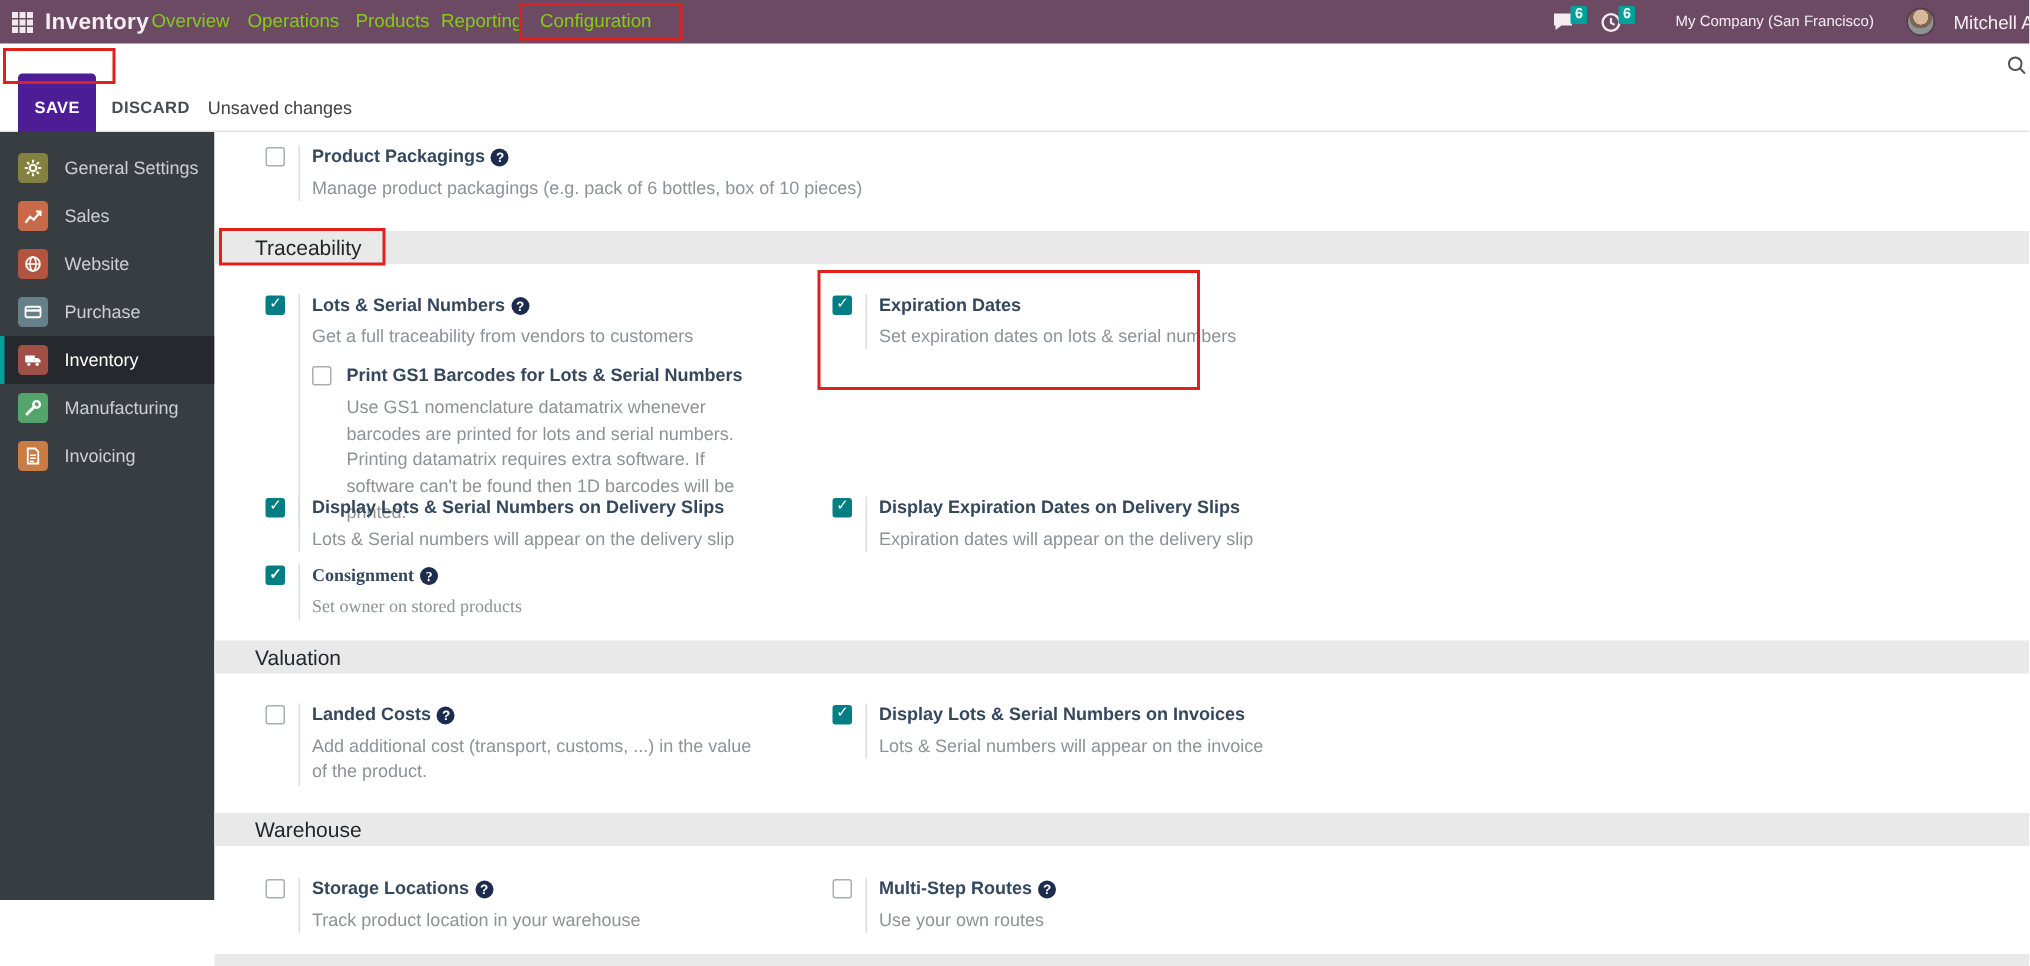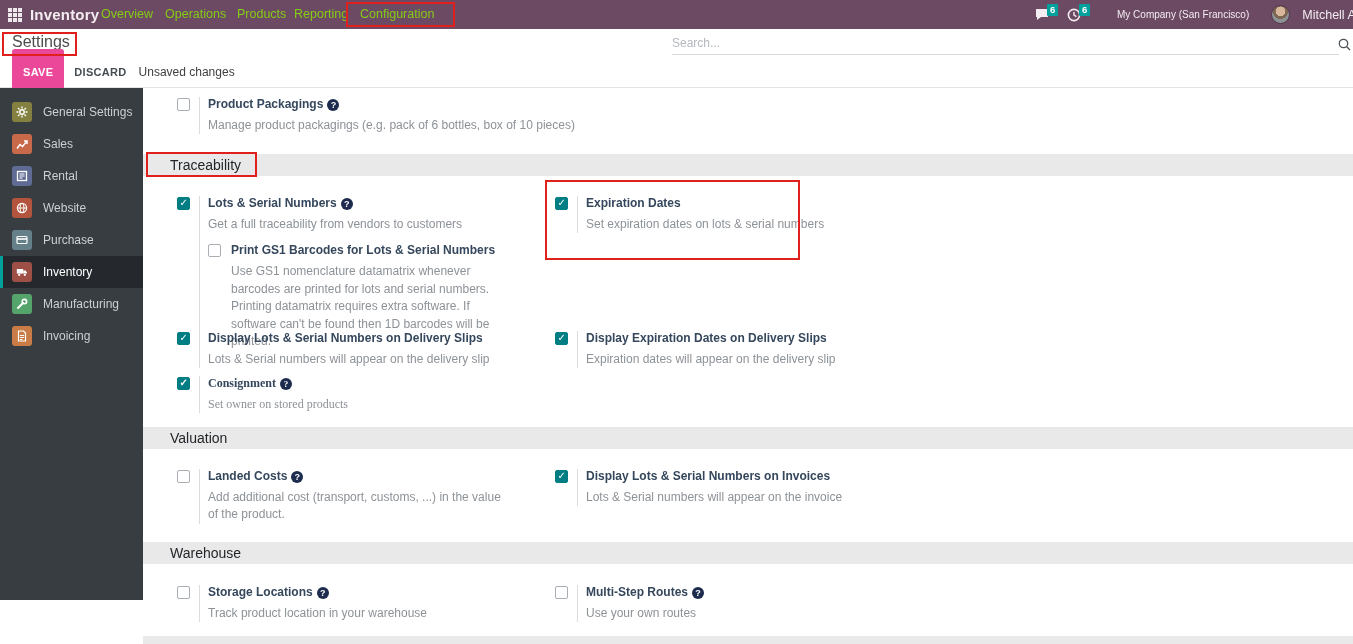--- a/index.html
+++ b/index.html
@@ -24,21 +24,21 @@
 
   
   .breadcrumb-row { position:absolute; left:0; top:29px; width:1353px; height:28px; background:#fff; }
   .breadcrumb { position:absolute; left:12px; top:4px; font-size:16px; color:#4c4c4c; cursor:pointer; }
   .search-box { position:absolute; left:672px; right:14px; top:2px; height:24px; border-bottom:1px solid #d8dbde; }
   .search-box input { border:none; outline:none; width:100%; height:100%; font-size:12px; color:#555; background:transparent; font-family:inherit; }
   .search-box input::placeholder { color:#b3b9bf; }
   .magnifier { position:absolute; right:2px; top:37px; cursor:pointer; }
 
   .button-row { position:absolute; left:0; top:57px; width:1353px; height:31px; background:#fff; border-bottom:1px solid #e3e3e3; display:flex; align-items:center; }
-  .save-btn { margin-left:12px; background:#ec4899; color:#fff; font-size:11px; font-weight:700; border:none; padding:17px 11px; border-radius:3px; cursor:pointer; letter-spacing:.3px; font-family:inherit; }
+  .save-btn { margin-left:12px; background:#4c1d95; color:#fff; font-size:11px; font-weight:700; border:none; padding:17px 11px; border-radius:3px; cursor:pointer; letter-spacing:.3px; font-family:inherit; }
   .discard-btn { margin-left:10px; background:none; border:none; color:#454d54; font-size:11px; font-weight:700; cursor:pointer; letter-spacing:.3px; font-family:inherit; }
   .unsaved { margin-left:12px; font-size:12px; color:#404040; }
 
   
   .sidebar { position:absolute; left:0; top:88px; width:143px; height:512px; background:#383d42; padding-top:8px; }
   .side-item { display:flex; align-items:center; height:32px; padding-left:12px; cursor:pointer; }
   .side-item .app-icon { width:20px; height:20px; border-radius:3px; display:flex; align-items:center; justify-content:center; flex:none; }
   .side-item .app-icon svg { display:block; }
   .side-item .side-label { margin-left:11px; font-size:12px; color:#ccd0d3; white-space:nowrap; }
   .side-item.active { background:#25292e; border-left:3px solid #00a09d; padding-left:9px; }
@@ -102,26 +102,20 @@
             <path d="M7 4 v3.2 l2.4 1.4" fill="none" stroke="#f3edf1" stroke-width="1.4"></path>
           </svg>
         <span class="badge">6</span>
       </span>
       <span class="company">My Company (San Francisco)</span>
       <span class="avatar"></span>
       <span class="username">Mitchell Admin</span>
     </div>
   </div>
 
-  <div class="breadcrumb-row">
-    <span class="breadcrumb">Settings</span>
-    <div class="search-box">
-      <input type="text" placeholder="Search..." style="">
-    </div>
-  </div>
   <span class="magnifier">
     <svg width="13" height="13" viewBox="0 0 13 13">
         <circle cx="5.5" cy="5.5" r="4.2" fill="none" stroke="#4c5258" stroke-width="1.3"></circle>
         <path d="M8.7 8.7 L12 12" stroke="#4c5258" stroke-width="1.3"></path>
       </svg>
   </span>
 
   <div class="button-row">
     <button class="save-btn">SAVE</button>
     <button class="discard-btn">DISCARD</button>
@@ -141,29 +135,20 @@
       <span class="side-label">General Settings</span>
     </div>
     <div class="side-item">
       <span class="app-icon" style="background-color: rgb(200, 105, 74);">
         <svg width="12" height="12" viewBox="0 0 12 12">
             <path d="M1 10.5 L4 6.5 L6.5 8.5 L11 3" fill="none" stroke="#fff" stroke-width="1.4"></path>
             <path d="M8 3 h3 v3" fill="none" stroke="#fff" stroke-width="1.4"></path>
           </svg>
       </span>
       <span class="side-label">Sales</span>
-    </div>
-    <div class="side-item">
-      <span class="app-icon" style="background-color: rgb(95, 107, 148);">
-        <svg width="12" height="12" viewBox="0 0 12 12">
-            <rect x="1.5" y="1.5" width="9" height="9" fill="none" stroke="#fff" stroke-width="1.3"></rect>
-            <path d="M3.5 4h5M3.5 6h5M3.5 8h3" stroke="#fff" stroke-width="1.1"></path>
-          </svg>
-      </span>
-      <span class="side-label">Rental</span>
     </div>
     <div class="side-item">
       <span class="app-icon" style="background-color: rgb(179, 84, 62);">
         <svg width="12" height="12" viewBox="0 0 12 12">
             <circle cx="6" cy="6" r="4.6" fill="none" stroke="#fff" stroke-width="1.2"></circle>
             <ellipse cx="6" cy="6" rx="2" ry="4.6" fill="none" stroke="#fff" stroke-width="1"></ellipse>
             <path d="M1.4 6h9.2" stroke="#fff" stroke-width="1"></path>
           </svg>
       </span>
       <span class="side-label">Website</span>

